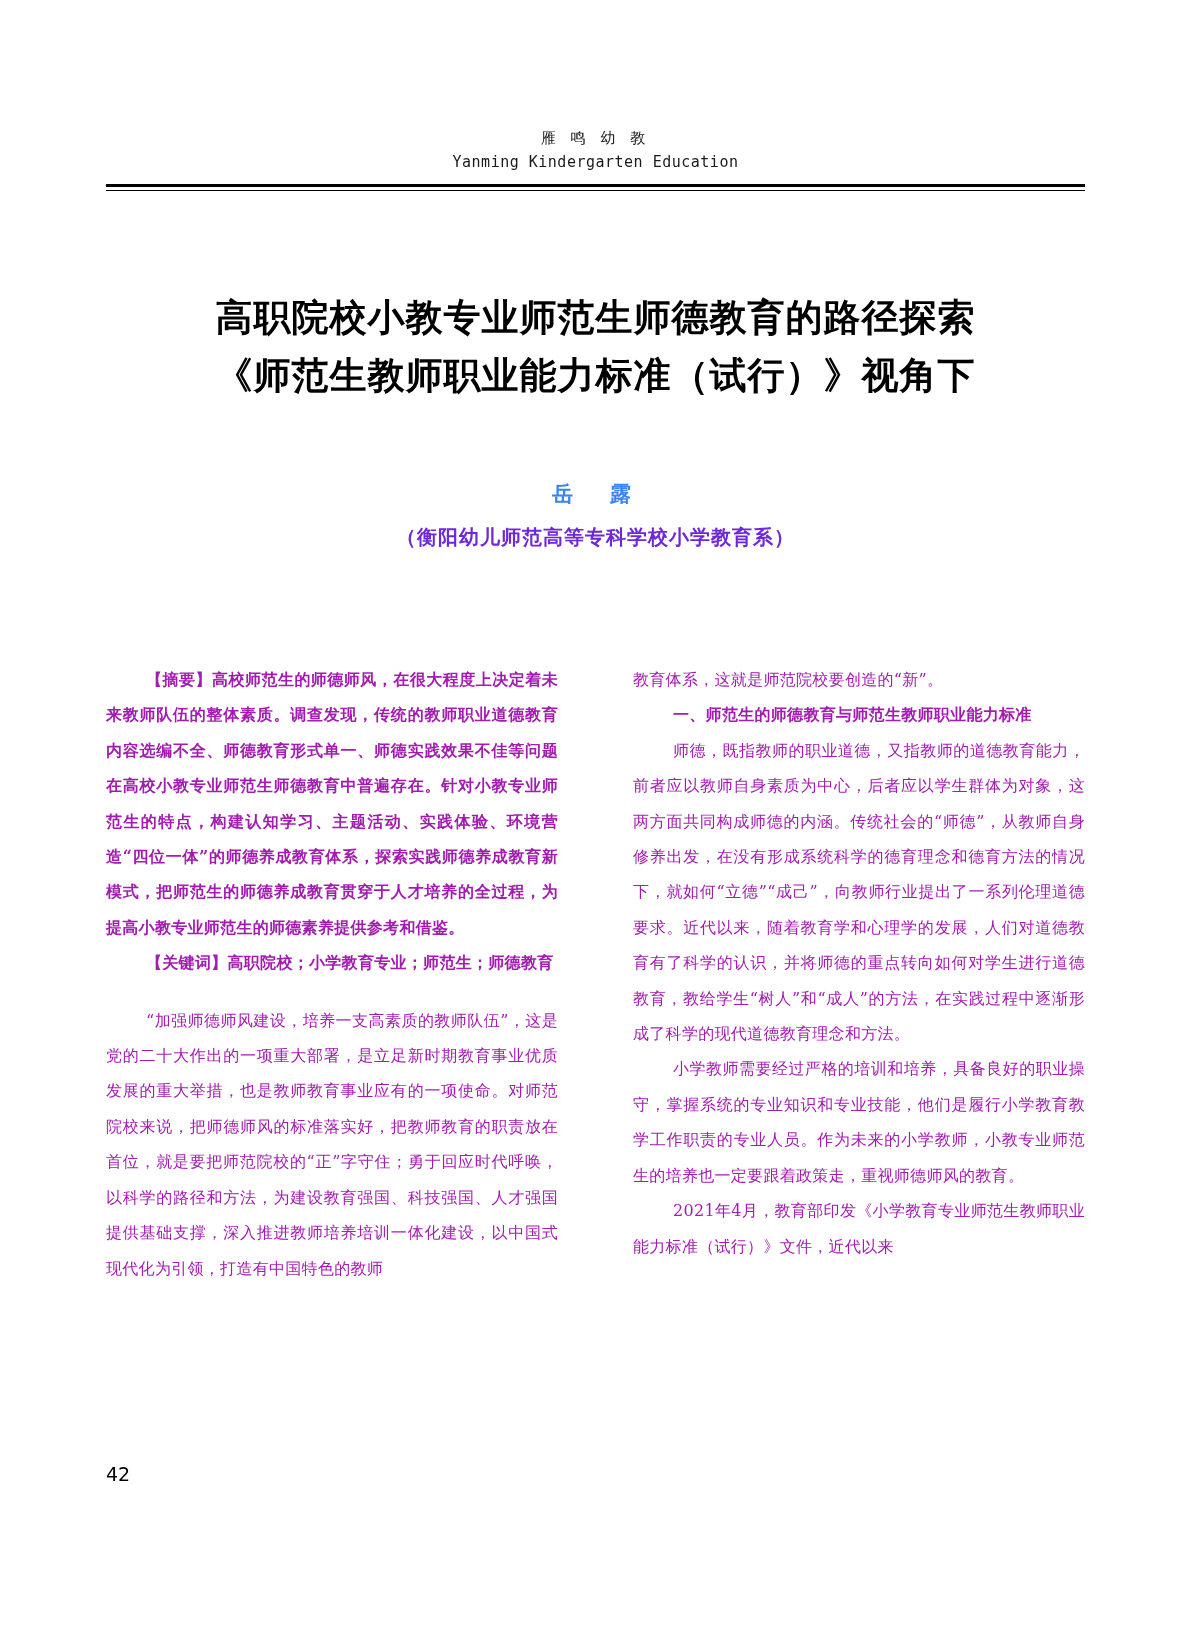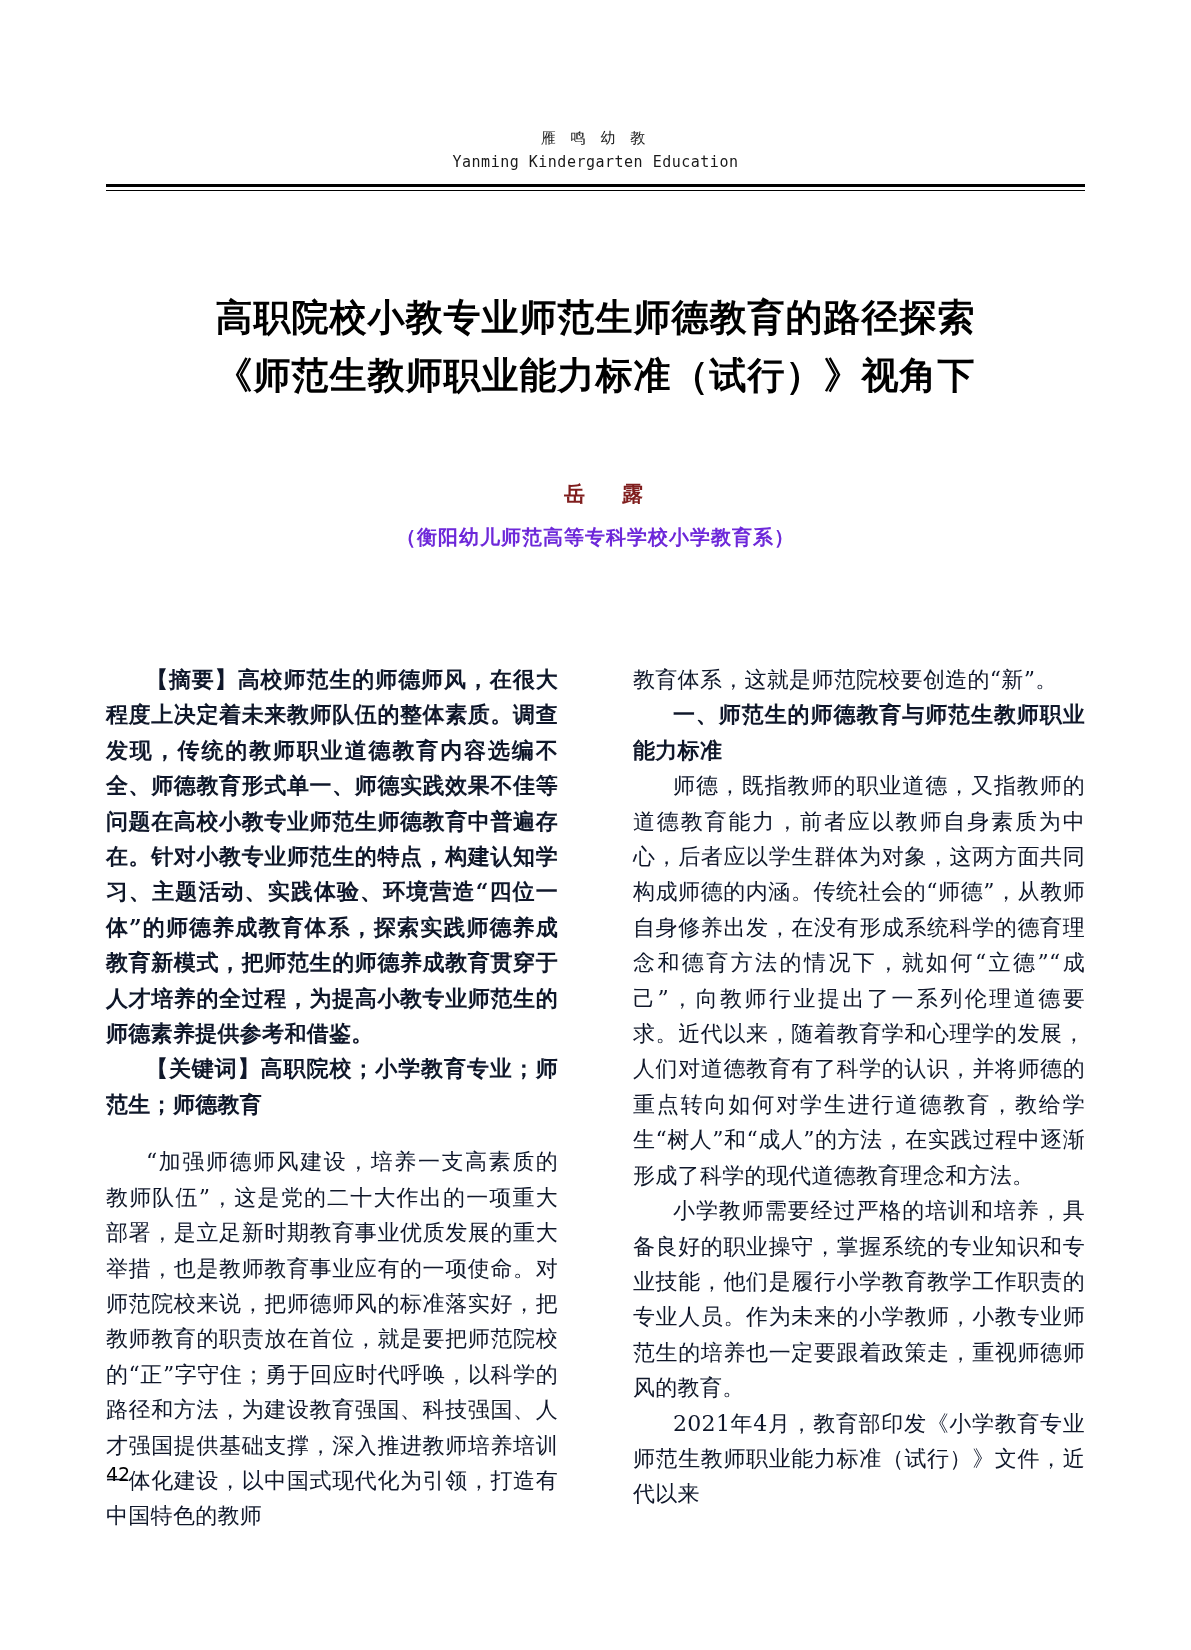--- a/index.html
+++ b/index.html
@@ -75,28 +75,28 @@
     line-height: 58px;
     letter-spacing: 1px;
     color: #000000;
   }
   .title .line { display: block; white-space: nowrap; }
 
   
   .author {
     position: absolute;
     top: 480px;
-    left: 118px;
+    left: 106px;
     width: 979px;
     text-align: center;
     font-family: "DejaVu Serif", "Liberation Serif", serif;
     font-weight: bold;
     font-size: 21px;
     letter-spacing: 8px;
-    color: #7f1d1d;
+    color: #3b82f6;
   }
   .affiliation {
     position: absolute;
     top: 524px;
     left: 106px;
     width: 979px;
     text-align: center;
     font-family: "DejaVu Serif", "Liberation Serif", serif;
     font-weight: bold;
     font-size: 20px;
@@ -113,26 +113,26 @@
     height: 780px;
     display: flex;
     justify-content: space-between;
   }
   .col {
     width: 452px;
   }
   .col p {
     margin: 0;
     font-family: "DejaVu Serif", "Liberation Serif", serif;
-    font-size: 22px;
+    font-size: 16px;
     line-height: 35.4px;
     text-align: justify;
     text-justify: inter-ideograph;
     letter-spacing: 0.3px;
-    color: #0f172a;
+    color: #a21caf;
   }
   .col p.indent { text-indent: 40px; }
   .col p.abstract { font-weight: bold; text-indent: 40px; }
   .col p.keywords { font-weight: bold; text-indent: 40px; }
   .col p.heading { font-weight: bold; text-indent: 40px; }
   .gap-md { height: 22px; }
 
   
   .page-number {
     position: absolute;

